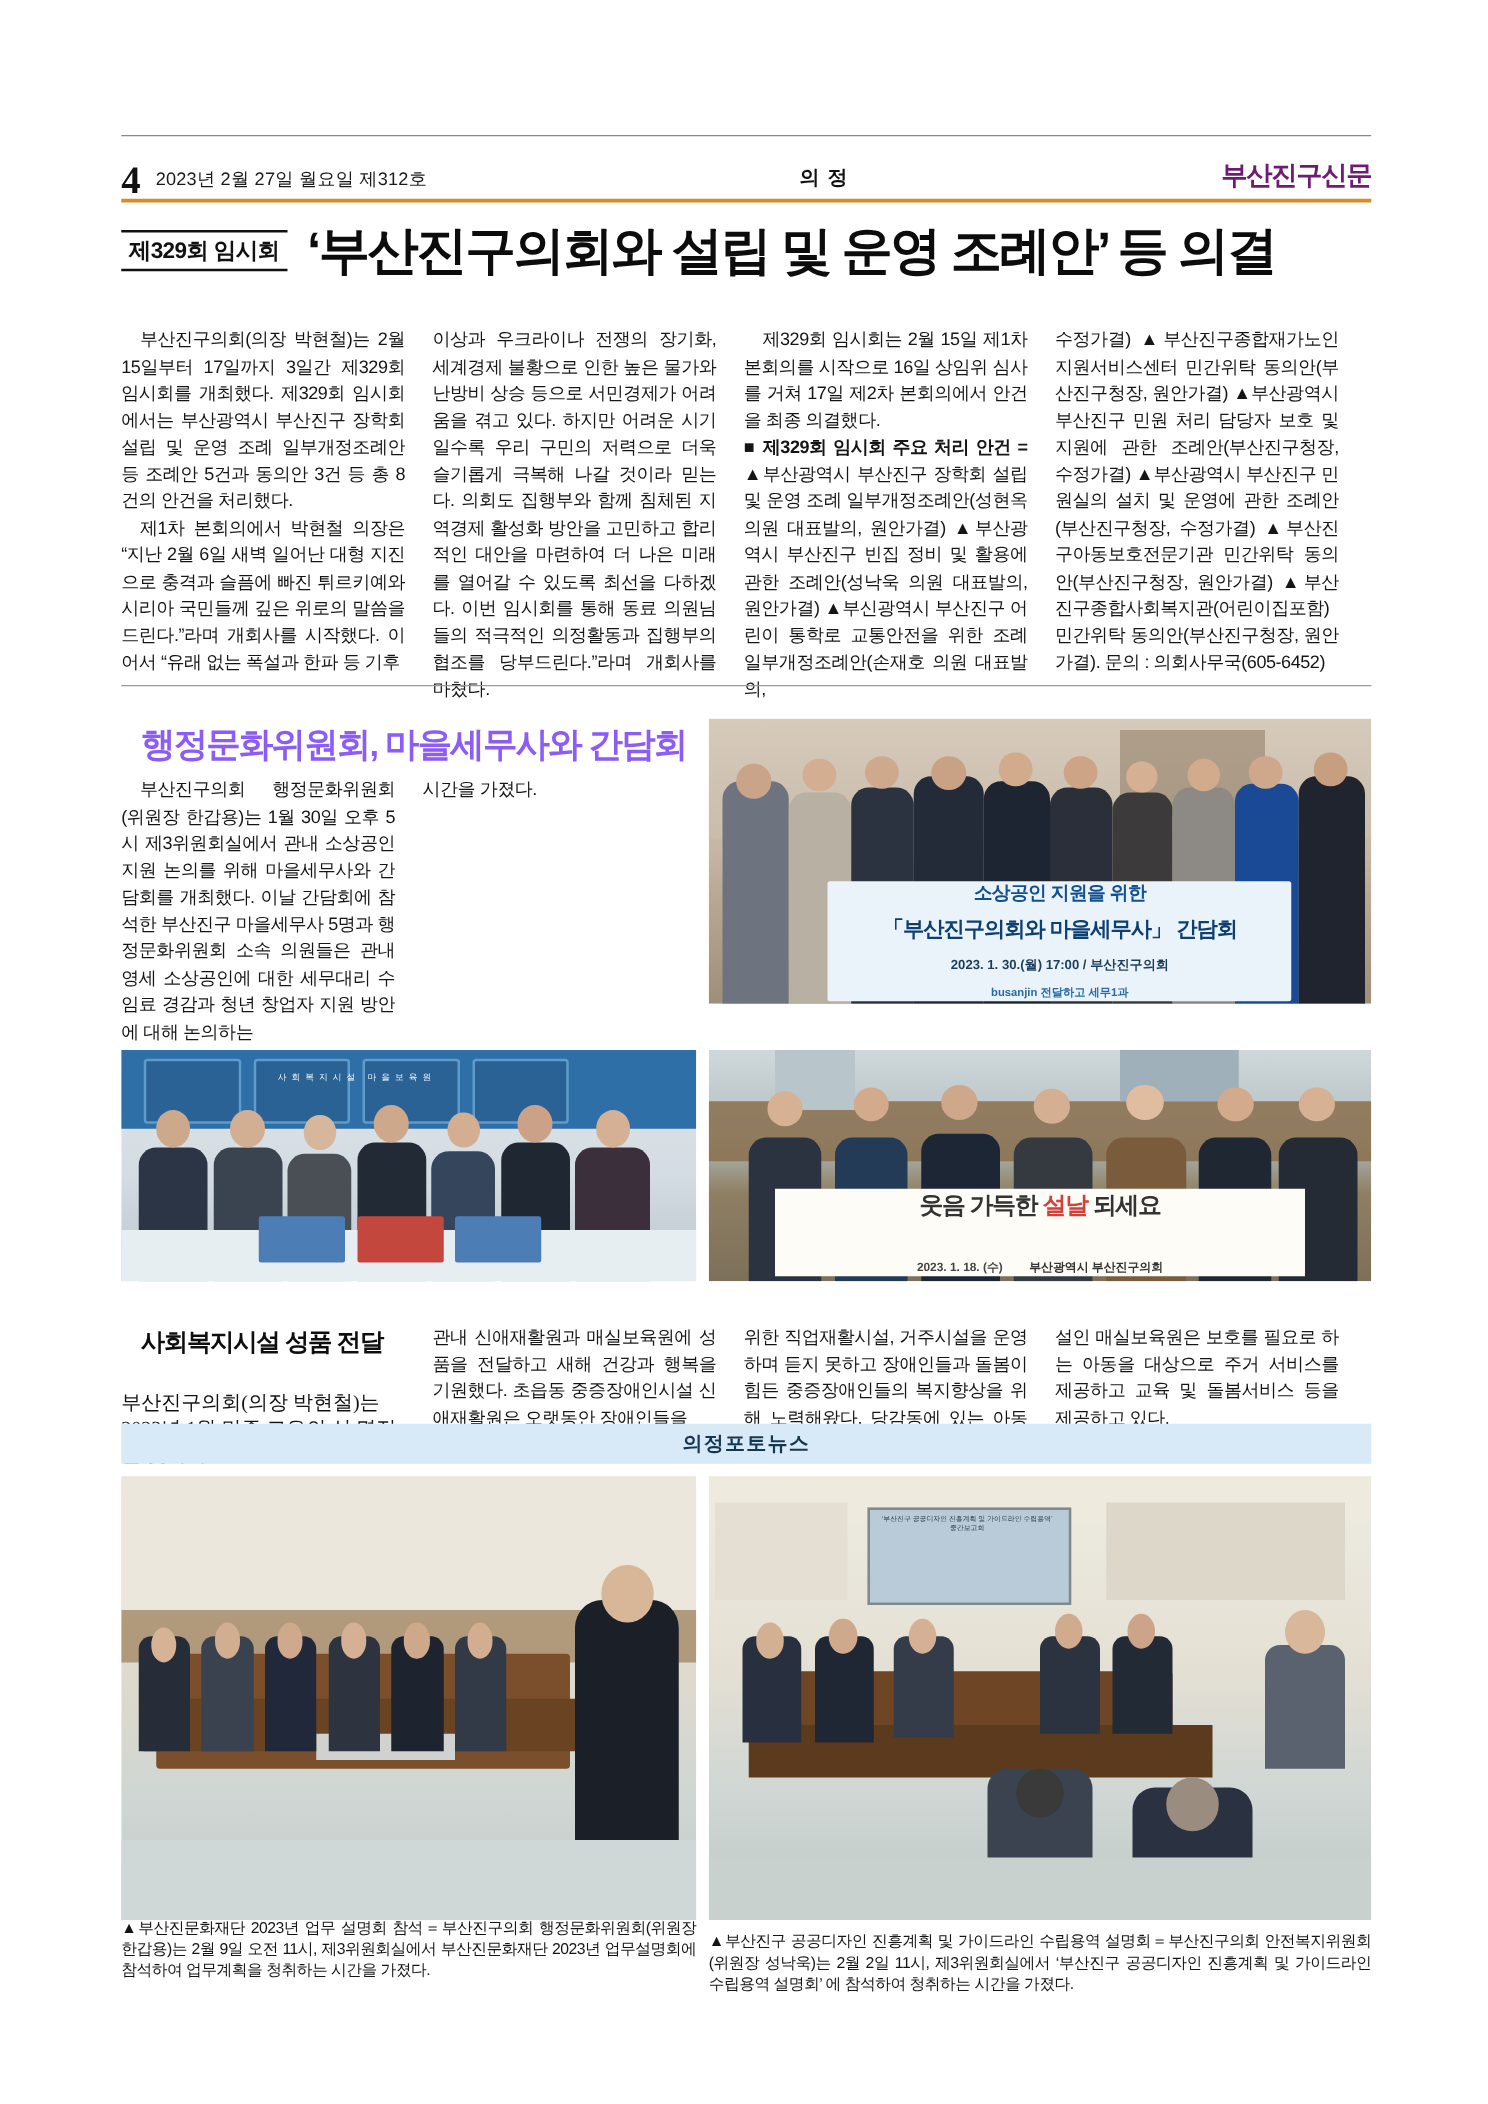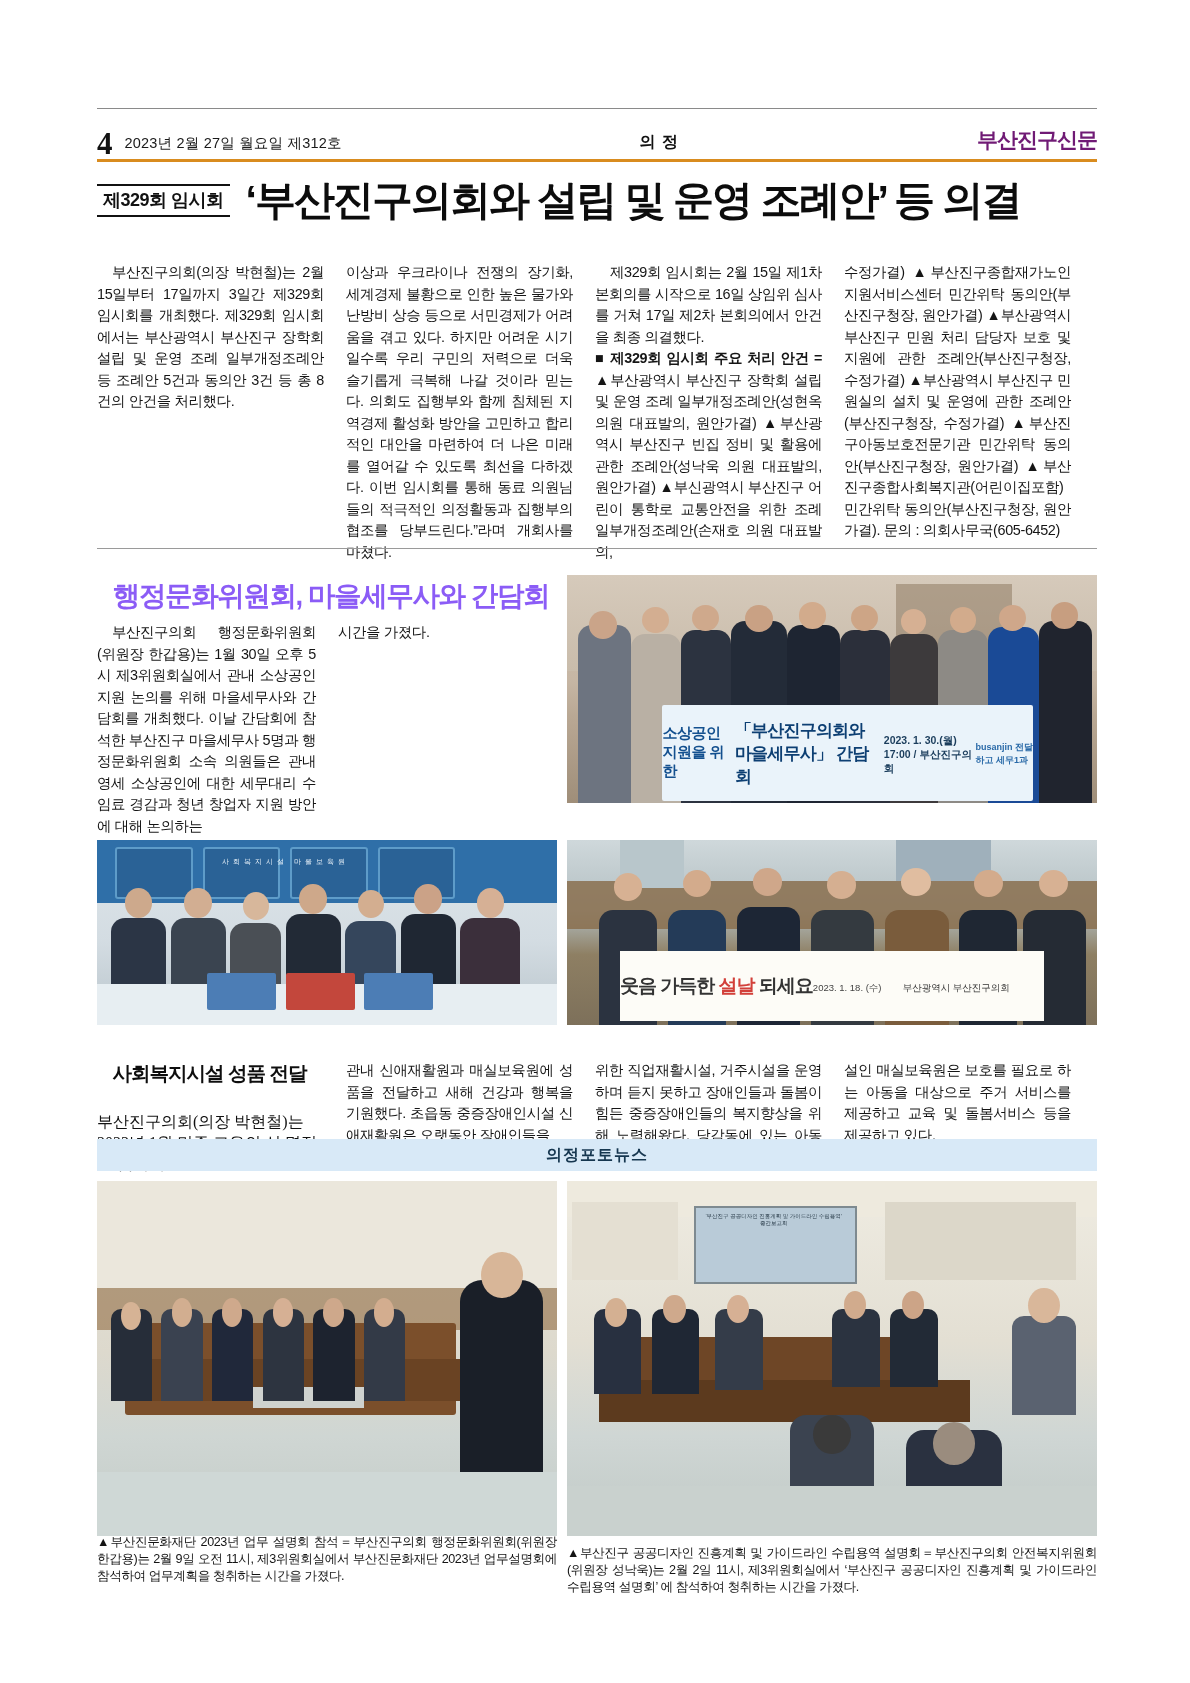--- a/index.html
+++ b/index.html
@@ -117,30 +117,30 @@
   .cap5{position:absolute;left:567px;top:1545px;width:530px;
     font-family:"Liberation Sans","DejaVu Sans",sans-serif;
     font-size:12.6px;line-height:17px;color:#141414;text-align:justify;
     letter-spacing:-.4px;word-break:break-all;}
 
   
   .ph{position:relative;width:100%;height:100%;}
   .sky{position:absolute;inset:0;}
   .banner{
     position:absolute;background:#f2f7fb;border:1px solid #cfe0ec;
-    display:flex;flex-direction:row;align-items:center;justify-content:flex-start;
+    display:flex;flex-direction:column;align-items:center;justify-content:space-between;
     font-family:"Liberation Sans","DejaVu Sans",sans-serif;
   }
   .b1-l1{font-size:15px;font-weight:700;color:#13508f;letter-spacing:-.5px;}
   .b1-l2{font-size:17px;font-weight:700;color:#0d3f73;letter-spacing:-.8px;margin-top:2px;}
   .b1-l3{font-size:10.5px;font-weight:700;color:#1b3d5c;margin-top:4px;}
   .b1-l4{font-size:9px;font-weight:700;color:#2a6aa8;margin-top:2px;}
   .b2-l1{font-size:19px;font-weight:700;color:#333;letter-spacing:-1px;}
   .b2-l1 em{font-style:normal;color:#d2403a;}
-  .b2-l2{font-size:9.5px;font-weight:400;color:#444;margin-top:4px;}
+  .b2-l2{font-size:9.5px;font-weight:700;color:#444;margin-top:4px;}
   .b2-l2 .r{color:#333;}
 
   .person{position:absolute;bottom:0;border-radius:14px 14px 0 0;}
   .head{position:absolute;border-radius:50%;}
   .wall{position:absolute;}
   .tbl{position:absolute;}
   .scr{position:absolute;}
 </style>
 </head>
 <body>
@@ -159,20 +159,21 @@
   </div>
 
   <div class="headline-wrap">
     <div class="kicker">제329회 임시회</div>
     <div class="headline">‘부산진구의회와 설립 및 운영 조례안’ 등 의결</div>
   </div>
 
   <div class="art1">
     <div class="col">
       <p class="indent">부산진구의회(의장 박현철)는 2월 15일부터 17일까지 3일간 제329회 임시회를 개최했다. 제329회 임시회에서는 부산광역시 부산진구 장학회 설립 및 운영 조례 일부개정조례안 등 조례안 5건과 동의안 3건 등 총 8건의 안건을 처리했다.</p>
+      <p class="indent">제1차 본회의에서 박현철 의장은 “지난 2월 6일 새벽 일어난 대형 지진으로 충격과 슬픔에 빠진 튀르키예와 시리아 국민들께 깊은 위로의 말씀을 드린다.”라며 개회사를 시작했다. 이어서 “유래 없는 폭설과 한파 등 기후</p>
     </div>
     <div class="col">
       <p>이상과 우크라이나 전쟁의 장기화, 세계경제 불황으로 인한 높은 물가와 난방비 상승 등으로 서민경제가 어려움을 겪고 있다. 하지만 어려운 시기일수록 우리 구민의 저력으로 더욱 슬기롭게 극복해 나갈 것이라 믿는다. 의회도 집행부와 함께 침체된 지역경제 활성화 방안을 고민하고 합리적인 대안을 마련하여 더 나은 미래를 열어갈 수 있도록 최선을 다하겠다. 이번 임시회를 통해 동료 의원님들의 적극적인 의정활동과 집행부의 협조를 당부드린다.”라며 개회사를 마쳤다.</p>
     </div>
     <div class="col">
       <p class="indent">제329회 임시회는 2월 15일 제1차 본회의를 시작으로 16일 상임위 심사를 거쳐 17일 제2차 본회의에서 안건을 최종 의결했다.</p>
       <p><span class="seg-head">■ 제329회 임시회 주요 처리 안건 =</span><span>▲부산광역시 부산진구 장학회 설립 및 운영 조례 일부개정조례안(성현옥 의원 대표발의, 원안가결) ▲부산광역시 부산진구 빈집 정비 및 활용에 관한 조례안(성낙욱 의원 대표발의, 원안가결) ▲부신광역시 부산진구 어린이 통학로 교통안전을 위한 조례 일부개정조례안(손재호 의원 대표발의,</span></p>
     </div>
     <div class="col">
       <p>수정가결) ▲부산진구종합재가노인지원서비스센터 민간위탁 동의안(부산진구청장, 원안가결) ▲부산광역시 부산진구 민원 처리 담당자 보호 및 지원에 관한 조례안(부산진구청장, 수정가결) ▲부산광역시 부산진구 민원실의 설치 및 운영에 관한 조례안(부산진구청장, 수정가결) ▲부산진구아동보호전문기관 민간위탁 동의안(부산진구청장, 원안가결) ▲부산진구종합사회복지관(어린이집포함) 민간위탁 동의안(부산진구청장, 원안가결). 문의 : 의회사무국(605-6452)</p>

